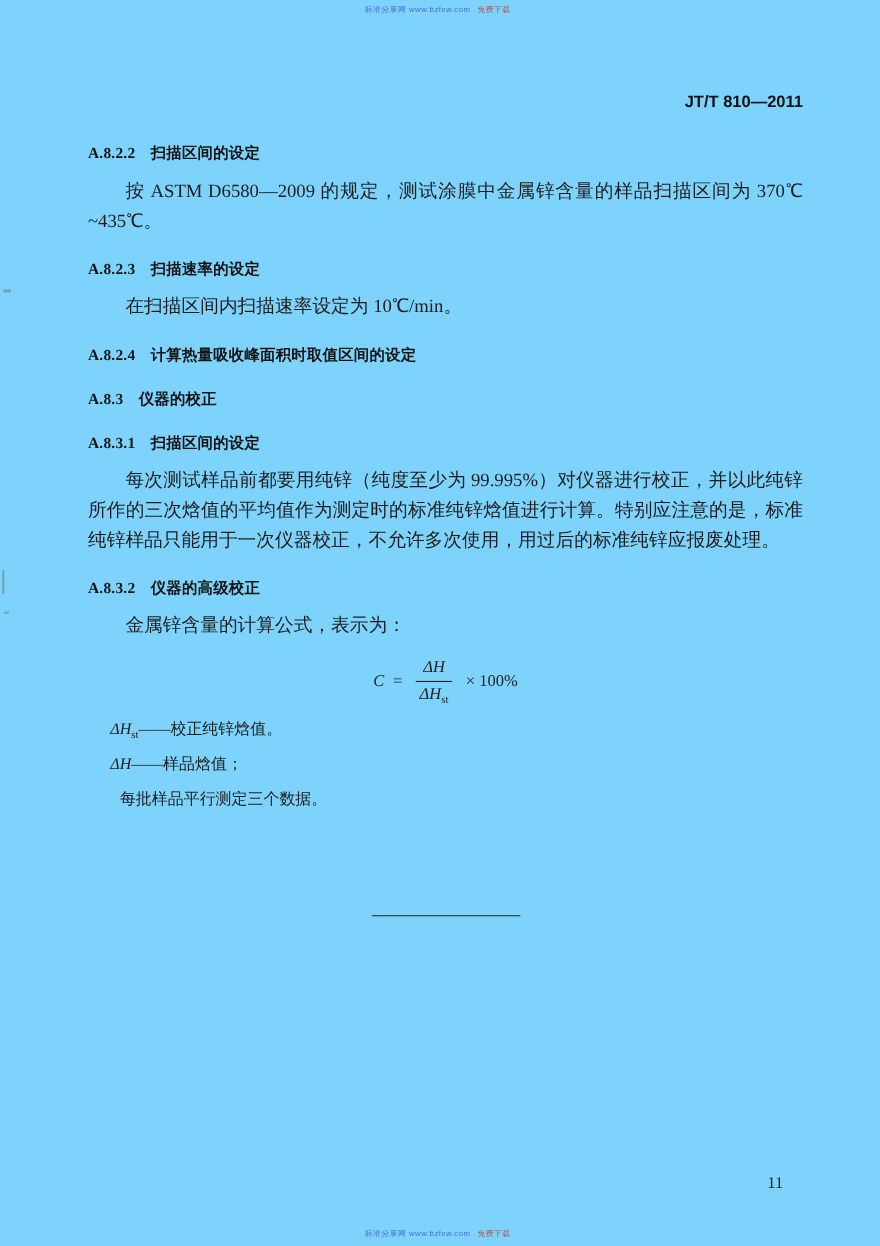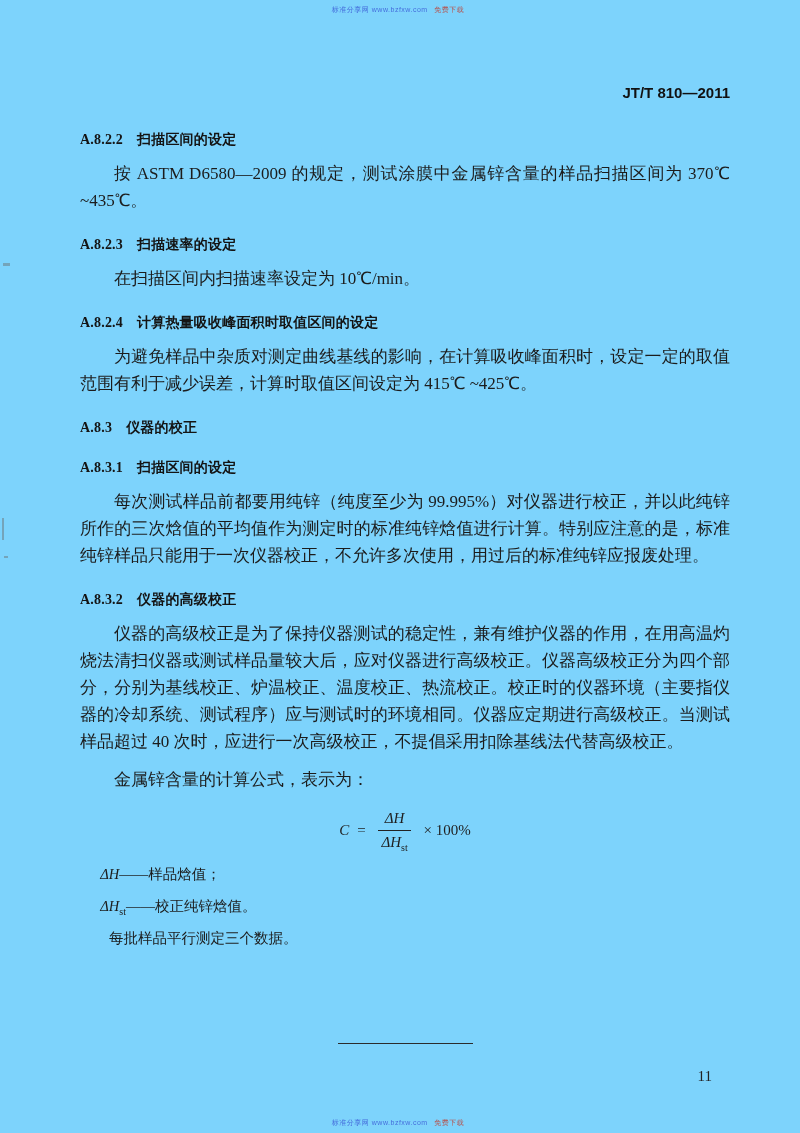--- a/index.html
+++ b/index.html
@@ -96,42 +96,40 @@
 
   <div class="content">
 
     <h3 class="clause"><span class="clause-num">A.8.2.2</span><span class="clause-title">扫描区间的设定</span></h3>
     <p class="body-text">按 ASTM D6580—2009 的规定，测试涂膜中金属锌含量的样品扫描区间为 370℃ ~435℃。</p>
 
     <h3 class="clause"><span class="clause-num">A.8.2.3</span><span class="clause-title">扫描速率的设定</span></h3>
     <p class="body-text">在扫描区间内扫描速率设定为 10℃/min。</p>
 
     <h3 class="clause"><span class="clause-num">A.8.2.4</span><span class="clause-title">计算热量吸收峰面积时取值区间的设定</span></h3>
-    <p class="body-text">为避免样品中杂质对测定曲线基线的影响，在计算吸收峰面积时，设定一定的取值范围有利于减少误差，计算时取值区间设定为 415℃ ~425℃。</p>
 
     <h3 class="clause"><span class="clause-num">A.8.3</span><span class="clause-title">仪器的校正</span></h3>
 
     <h3 class="clause"><span class="clause-num">A.8.3.1</span><span class="clause-title">扫描区间的设定</span></h3>
     <p class="body-text">每次测试样品前都要用纯锌（纯度至少为 99.995%）对仪器进行校正，并以此纯锌所作的三次焓值的平均值作为测定时的标准纯锌焓值进行计算。特别应注意的是，标准纯锌样品只能用于一次仪器校正，不允许多次使用，用过后的标准纯锌应报废处理。</p>
 
     <h3 class="clause"><span class="clause-num">A.8.3.2</span><span class="clause-title">仪器的高级校正</span></h3>
-    <p class="body-text">仪器的高级校正是为了保持仪器测试的稳定性，兼有维护仪器的作用，在用高温灼烧法清扫仪器或测试样品量较大后，应对仪器进行高级校正。仪器高级校正分为四个部分，分别为基线校正、炉温校正、温度校正、热流校正。校正时的仪器环境（主要指仪器的冷却系统、测试程序）应与测试时的环境相同。仪器应定期进行高级校正。当测试样品超过 40 次时，应进行一次高级校正，不提倡采用扣除基线法代替高级校正。</p>
 
     <p class="body-text">金属锌含量的计算公式，表示为：</p>
 
     <div class="formula-row">
       <span class="f-var">C</span><span class="f-eq">=</span><span class="frac">
           <span class="frac-num"><span class="f-var">ΔH</span></span>
           <span class="frac-den"><span class="f-var">ΔH</span><sub>st</sub></span>
         </span><span class="f-suffix">× 100%</span>
     </div>
 
     <div class="where">
+      <div class="where-line indent-1"><span></span><span class="f-var">ΔH</span><sub>st</sub><span>——校正纯锌焓值。</span></div>
       <div class="where-line indent-1"><span></span><span class="f-var">ΔH</span><sub></sub><span>——样品焓值；</span></div>
-      <div class="where-line indent-1"><span></span><span class="f-var">ΔH</span><sub>st</sub><span>——校正纯锌焓值。</span></div>
       <div class="where-line indent-2"><span>每批样品平行测定三个数据。</span></div>
     </div>
 
     <div class="end-rule"></div>
 
   </div>
 
   <div class="page-number">11</div>
 
   <div class="wm wm-bottom">

